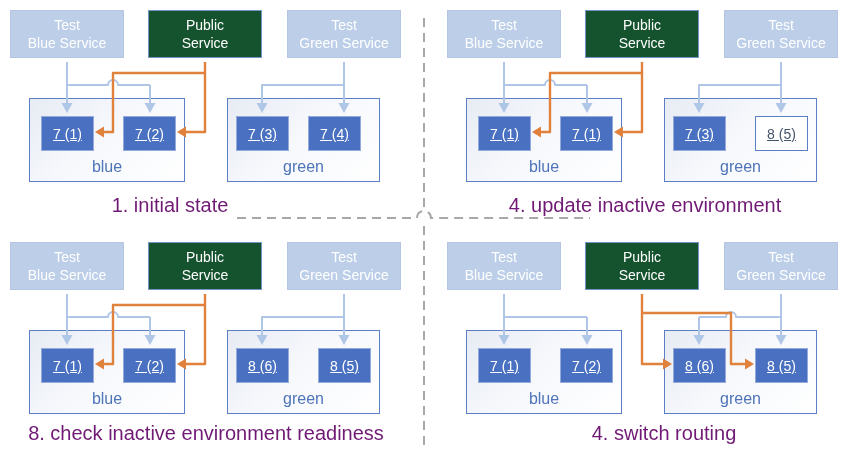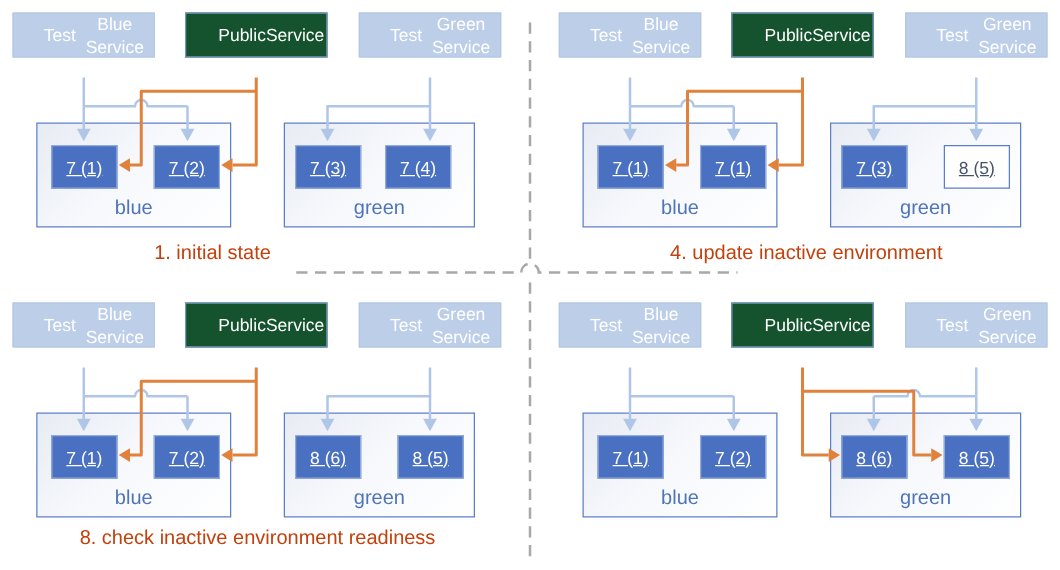--- a/index.html
+++ b/index.html
@@ -1,34 +1,34 @@
 <!DOCTYPE html>
 <html><head>
 <meta charset="utf-8">
 <style>
   html,body { margin:0; padding:0; background:#ffffff; }
   body { width:848px; height:456px; font-family:"Liberation Sans", sans-serif; }
   .stage { position:relative; width:848px; height:456px; background:#ffffff; overflow:hidden; }
   .dividers { position:absolute; left:0; top:0; z-index:1; pointer-events:none; }
   .quadrant { position:absolute; width:424px; height:228px; z-index:2; }
   .content { position:absolute; left:0; top:0; width:424px; height:228px; }
-  .svc { position:absolute; top:10px; width:114px; height:36px; display:flex; 
+  .svc { position:absolute; top:10px; width:114px; height:48px; display:flex; flex-direction:column;
          align-items:center; justify-content:center; color:#ffffff; font-size:14px; line-height:18px;
-         text-align:center; box-sizing:border-box;padding-left:24px; }
+         text-align:center; box-sizing:border-box; }
   .svc.test   { background:#bdcfe8; border:1px solid #b3c7e4; }
   .svc.public { background:#14532d; border:1px solid #7496c5; }
   .env { position:absolute; top:98px; height:84px; box-sizing:border-box; border:1.5px solid #5b7fc7;
          background:linear-gradient(135deg,#e7ebf3 0%,#f6f8fc 45%,#ffffff 100%); }
   .vbox { position:absolute; top:17px; width:53px; height:35px; display:flex; align-items:center;
           justify-content:center; background:#4a71c1; border:1px solid #93aadb; color:#ffffff;
           font-size:14px; box-sizing:border-box;text-decoration:underline; }
   .vbox.outline { background:#ffffff; border:1.6px solid #5b7fc7; color:#44546a; }
   .env-label { position:absolute; left:0; right:0; bottom:5px; text-align:center; font-size:16px;
                color:#4f74b8; }
-  .caption { position:absolute; top:194px; transform:translateX(-50%); font-size:16px; color:#c2410c;
+  .caption { position:absolute; top:194px; transform:translateX(-50%); font-size:20px; color:#701a75;
              white-space:nowrap; }
   svg.arrows { position:absolute; left:0; top:0; z-index:3; pointer-events:none; }
   .line-blue   { stroke:#b0c6e7; stroke-width:2; fill:none; stroke-linejoin:round; }
   .line-orange { stroke:#e0813c; stroke-width:2.4; fill:none; stroke-linejoin:round; }
   .head-blue   { fill:#b0c6e7; stroke:none; }
   .head-orange { fill:#e0813c; stroke:none; }
   .divider-line { stroke:#a8a8a8; stroke-width:2; fill:none; stroke-dasharray:9 6; }
 </style>
 </head>
 <body>
@@ -232,15 +232,16 @@
           <polygon class="head-blue" points="338.5,103 349.5,103 344,113"></polygon>
         </g>
         <g>
           <path class="line-orange" d="M205 62 V132 H226"></path>
           <polygon class="head-orange" points="226,126.5 226,137.5 235,132"></polygon>
           <path class="line-orange" d="M205 81 H294 V132 H308"></path>
           <polygon class="head-orange" points="308,126.5 308,137.5 317,132"></polygon>
         </g>
       </svg>
     </div>
+    <div class="caption" style="left:240px">4. switch routing</div>
   </section>
 
 </div>
 
 </body></html>

